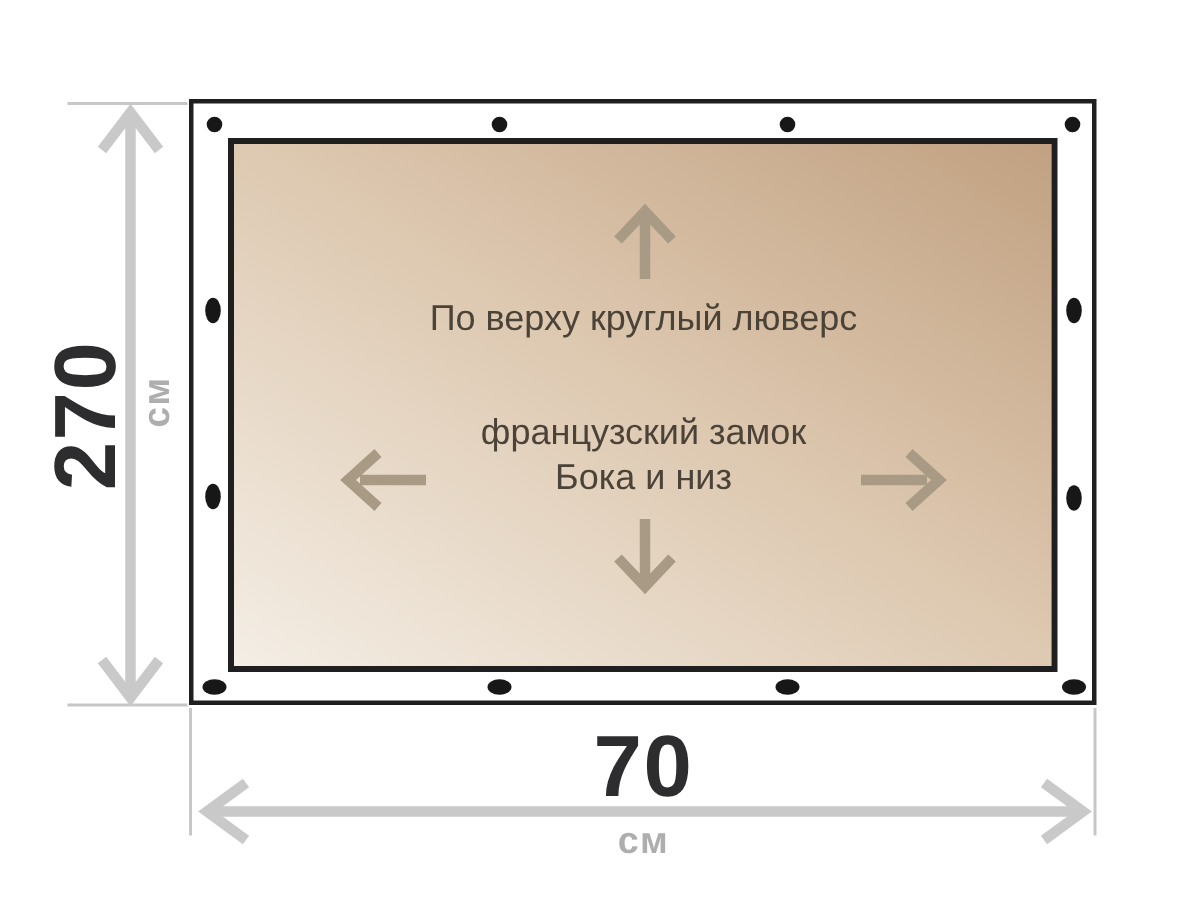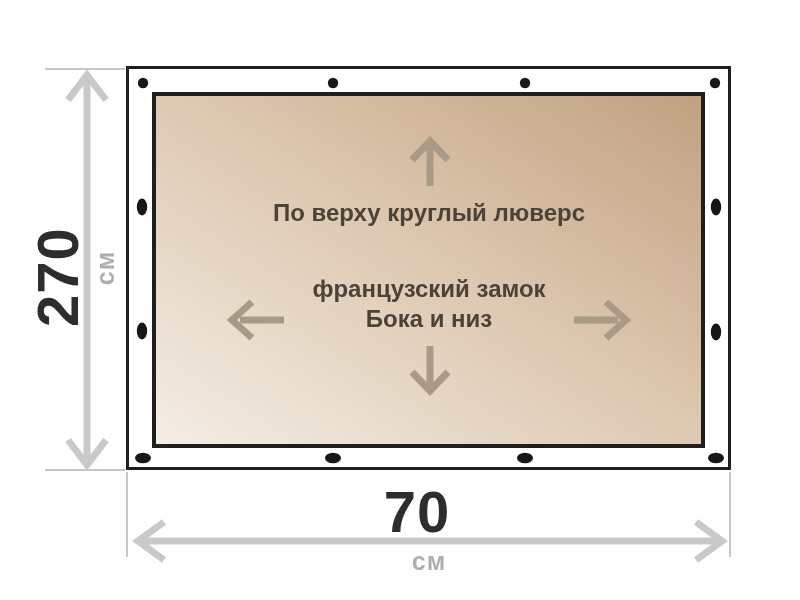--- a/index.html
+++ b/index.html
@@ -42,21 +42,20 @@
   .overlay-svg {
     position: absolute;
     left: 0;
     top: 0;
     z-index: 3;
   }
   .txt {
     position: absolute;
     white-space: nowrap;
     z-index: 4;
-    font-weight: bold;
   }
   .center-anchor { transform: translate(-50%, -50%); }
   .rot-anchor    { transform: translate(-50%, -50%) rotate(-90deg); }
   .dim-value {
     font-size: 58px;
     font-weight: 700;
     color: #2d2d2f;
     letter-spacing: 1px;
   }
   .dim-unit {
@@ -132,21 +131,21 @@
       <g>
         <path d="M574 320 L618 320"></path>
         <path d="M606 302 L626 320 L606 338"></path>
       </g>
     </g>
   </svg>
 
   <div class="txt rot-anchor dim-value" style="left:57px; top:277px;">270</div>
   <div class="txt rot-anchor dim-unit" style="left:105px; top:268px;">см</div>
 
-  <div class="txt center-anchor dim-value" style="left:417px; top:511px;">70</div>
+  <div class="txt center-anchor dim-value" style="left:429px; top:511px;">70</div>
   <div class="txt center-anchor dim-unit" style="left:429px; top:561px;">см</div>
 
   <div class="txt center-anchor surface-note" style="left:429px; top:213px;">По верху круглый люверс</div>
 
   <div class="txt center-anchor surface-note" style="left:429px; top:304px;">
     <div class="note-line">французский замок</div>
     <div class="note-line">Бока и низ</div>
   </div>
 
 </div>

